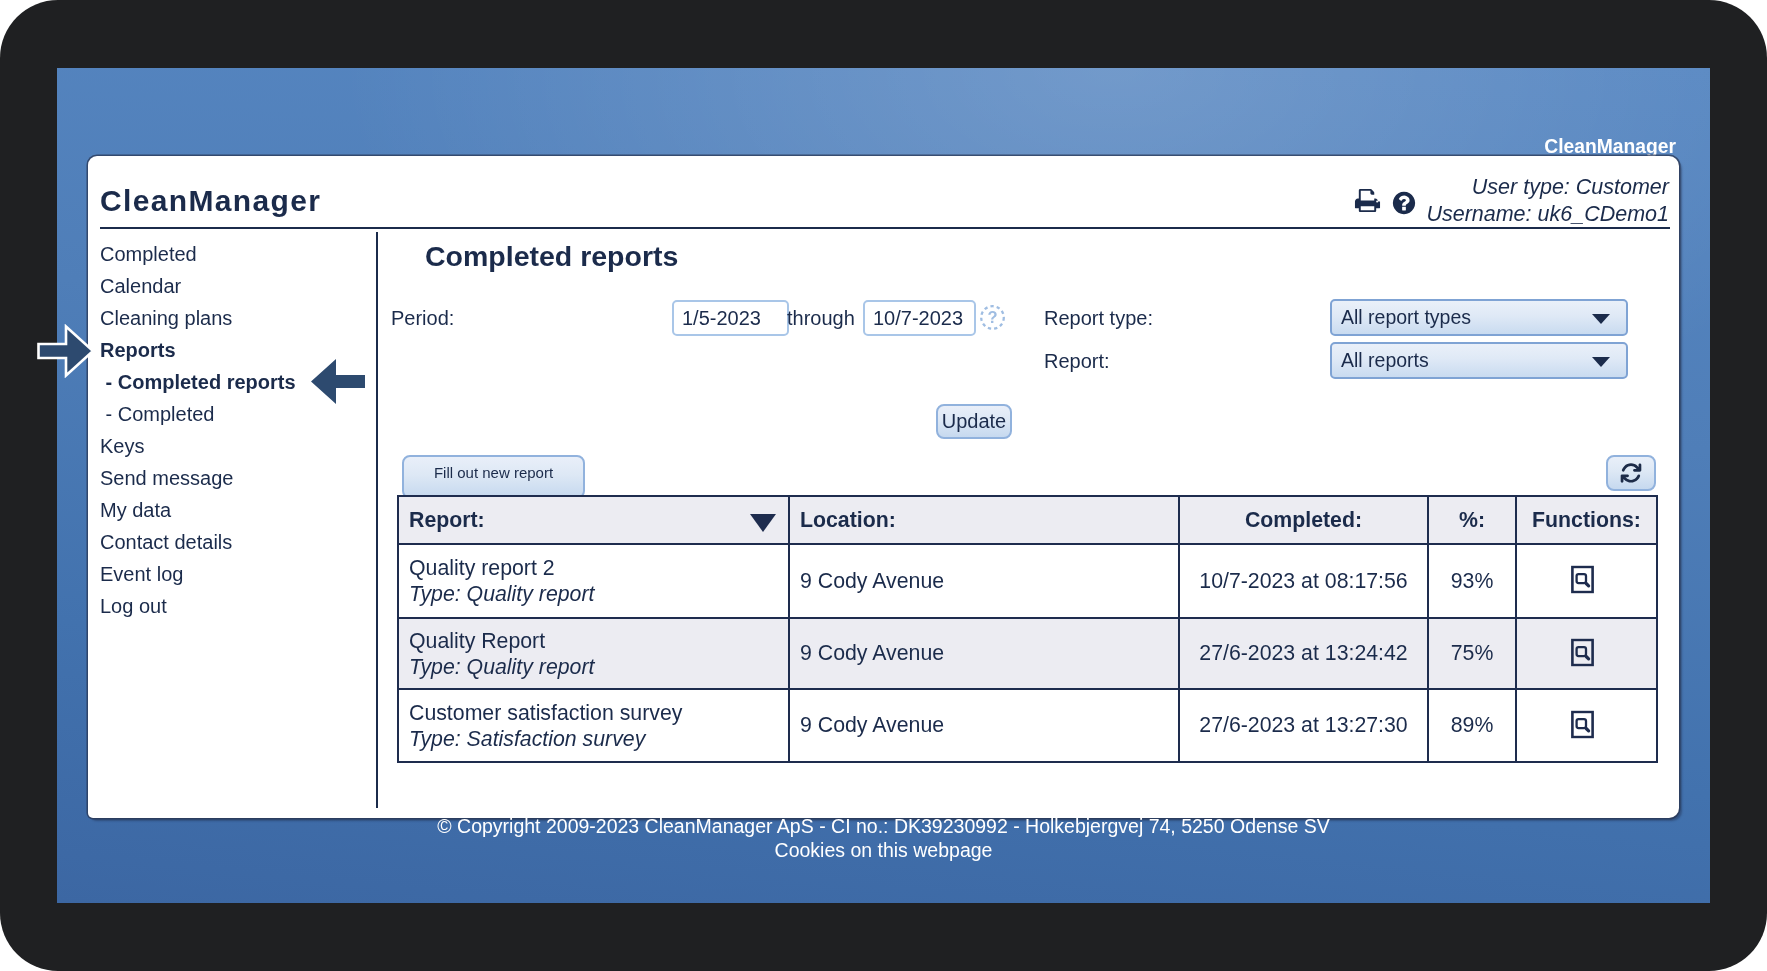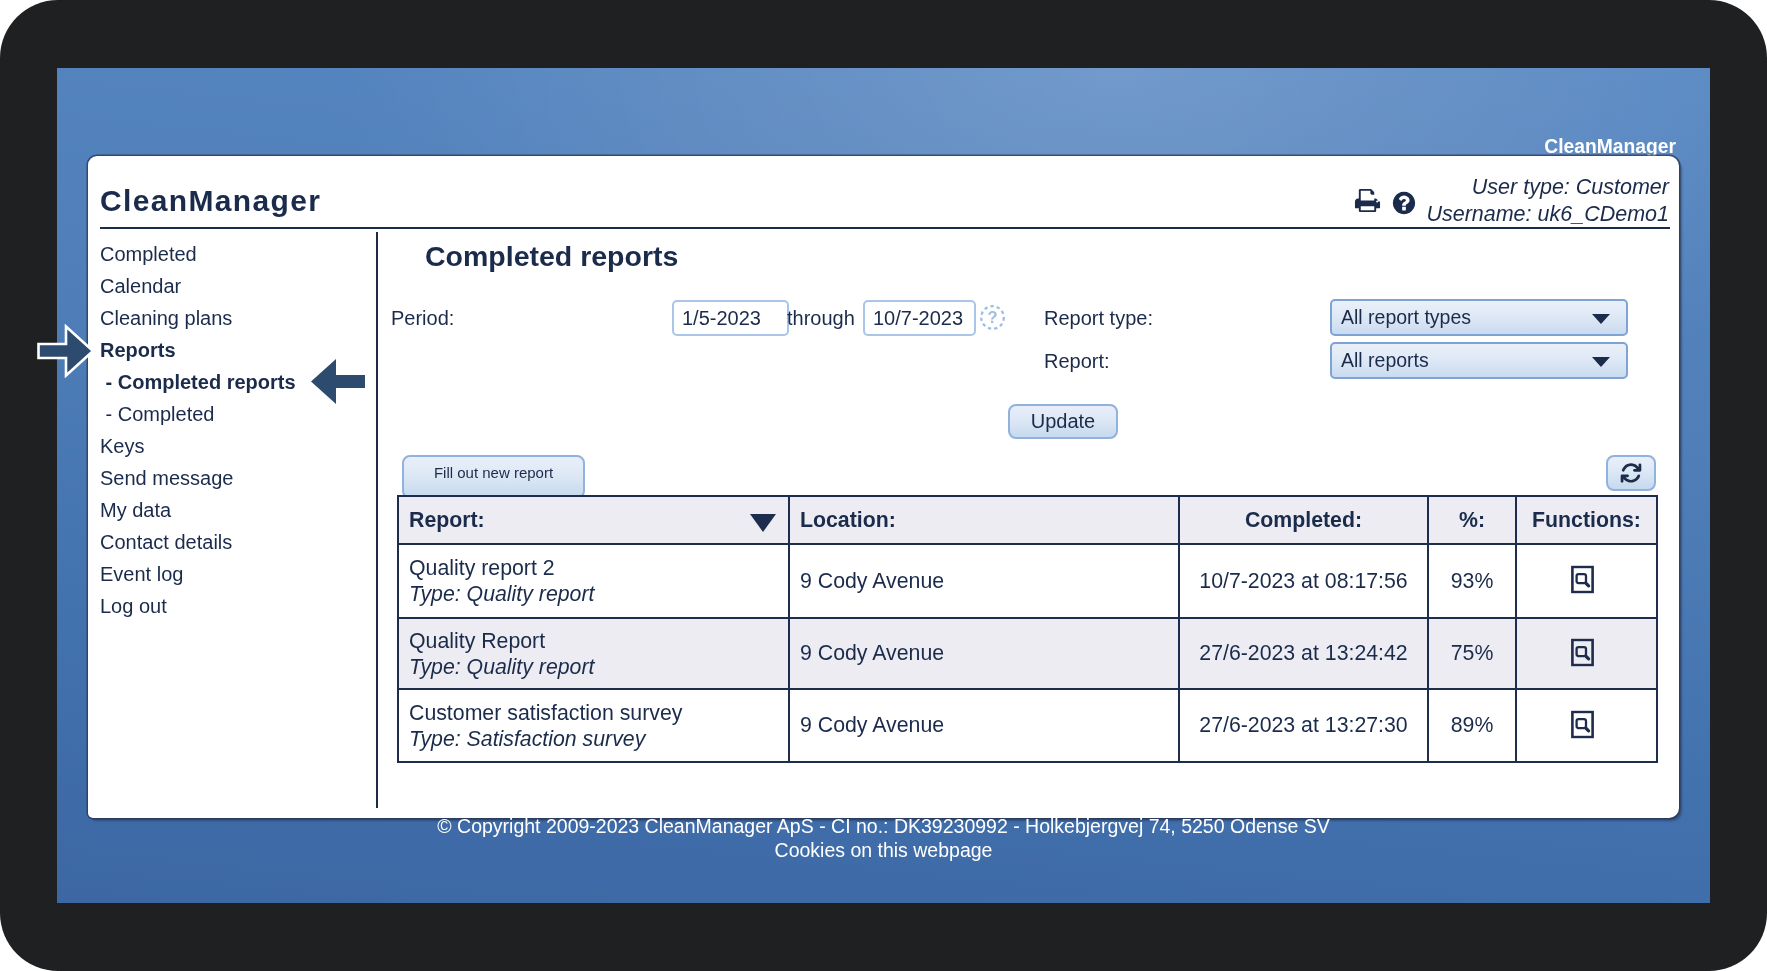--- a/index.html
+++ b/index.html
@@ -106,21 +106,21 @@
     <div class="lbl" style="left:699px; top:150px;">through</div>
     <input class="inp" style="left: 775px; top: 144px; width: 113px;" value="10/7-2023">
     <svg class="qm" width="27" height="27" viewBox="0 0 27 27">
       <circle cx="13.5" cy="13.5" r="11.3" fill="none" stroke="#9fbde2" stroke-width="2.3" stroke-dasharray="3.3 3.05"></circle>
       <text x="13.5" y="19.4" text-anchor="middle" font-family="Liberation Sans, sans-serif" font-size="16.5" font-weight="bold" fill="#9fbde2">?</text>
     </svg>
     <div class="lbl" style="left:956px; top:150px;">Report type:</div>
     <div class="lbl" style="left:956px; top:193px;">Report:</div>
     <div class="sel" style="top:143px;">All report types<span class="tri"></span></div>
     <div class="sel" style="top:186px;">All reports<span class="tri"></span></div>
-    <div class="btn" style="left:920px; top:248px; width:110px; height:35px; line-height:31px;">Update</div>
+    <div class="btn" style="left:848px; top:248px; width:76px; height:35px; line-height:31px;">Update</div>
 
     <div class="btn" style="left:314px; top:299px; width:183px; height:44px; line-height:31px; font-size:15px;">Fill out new report</div>
     <div class="btn" style="left:1518px; top:299px; width:50px; height:36px;">
       <svg width="26" height="22" viewBox="0 0 512 512" style="margin-top:5px;">
         <path fill="#1d2c49" d="M105.1 202.6c7.7-21.8 20.2-42.3 37.8-59.8c62.5-62.5 163.8-62.5 226.3 0L386.3 160H336c-17.7 0-32 14.3-32 32s14.3 32 32 32H463.5c0 0 0 0 0 0h.4c17.7 0 32-14.3 32-32V64c0-17.7-14.3-32-32-32s-32 14.3-32 32v51.2L414.4 97.6c-87.5-87.5-229.3-87.5-316.8 0C73.2 122 55.6 150.7 44.8 181.4c-5.9 16.7 2.9 34.9 19.5 40.8s34.9-2.9 40.8-19.5zM39 289.3c-5 1.5-9.8 4.2-13.7 8.2c-4 4-6.7 8.8-8.1 14c-.3 1.2-.6 2.5-.8 3.8c-.3 1.7-.4 3.4-.4 5.1V448c0 17.7 14.3 32 32 32s32-14.3 32-32V396.9l17.6 17.5 0 0c87.5 87.4 229.3 87.4 316.7 0c24.4-24.4 42.1-53.1 52.9-83.7c5.9-16.7-2.9-34.9-19.5-40.8s-34.9 2.9-40.8 19.5c-7.7 21.8-20.2 42.3-37.8 59.8c-62.5 62.5-163.8 62.5-226.3 0l-.1-.1L125.6 352H176c17.7 0 32-14.3 32-32s-14.3-32-32-32H48.4c-1.6 0-3.2 .1-4.8 .3s-3.1 .5-4.6 1z"></path>
       </svg>
     </div>
 
     <table class="rep">
       <colgroup>

